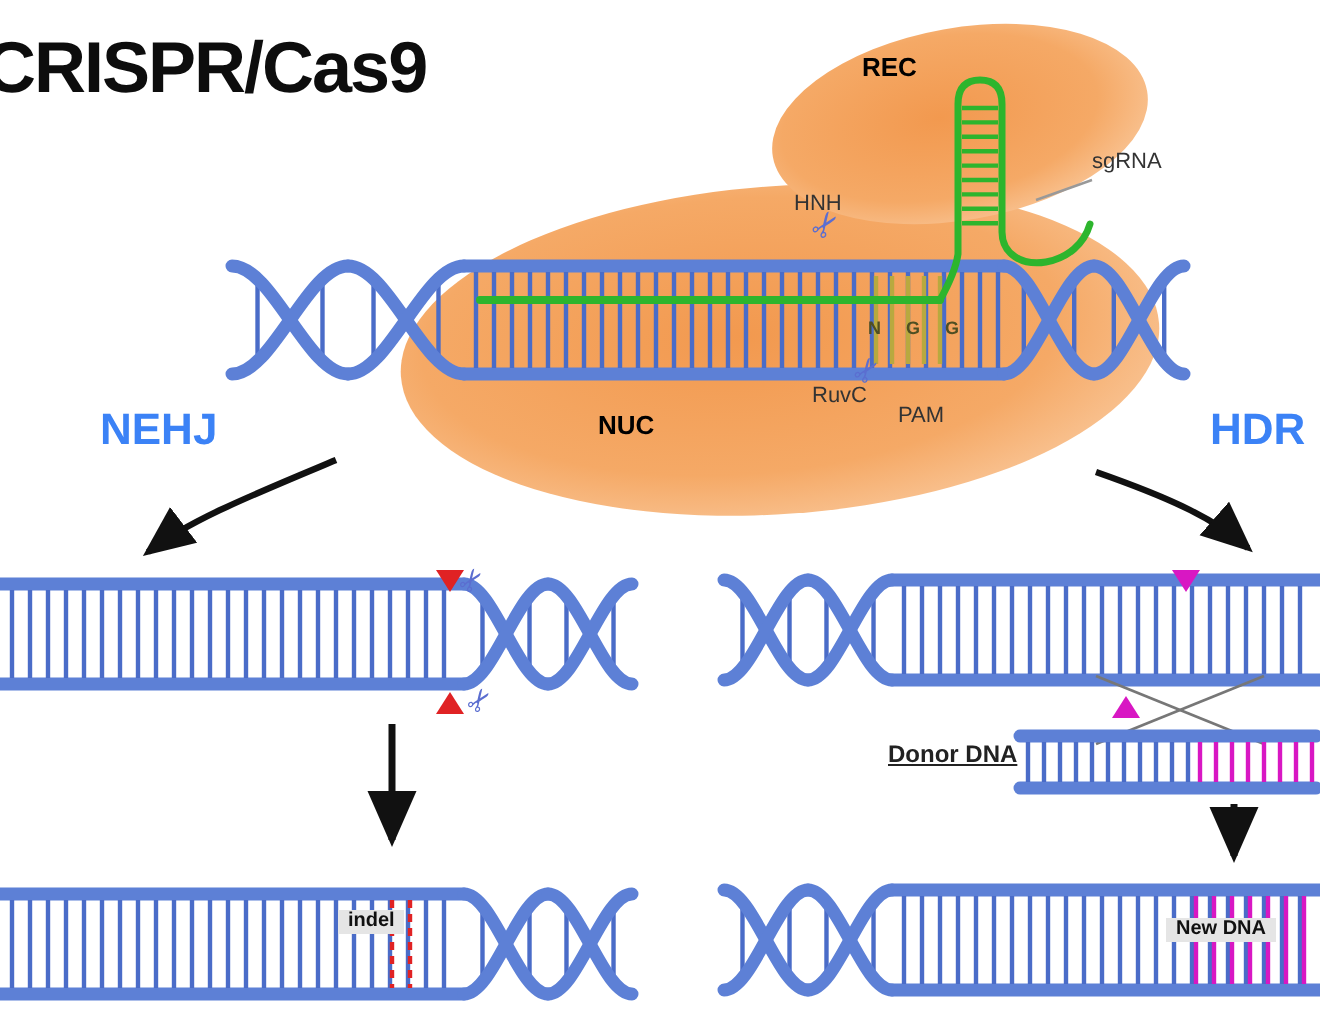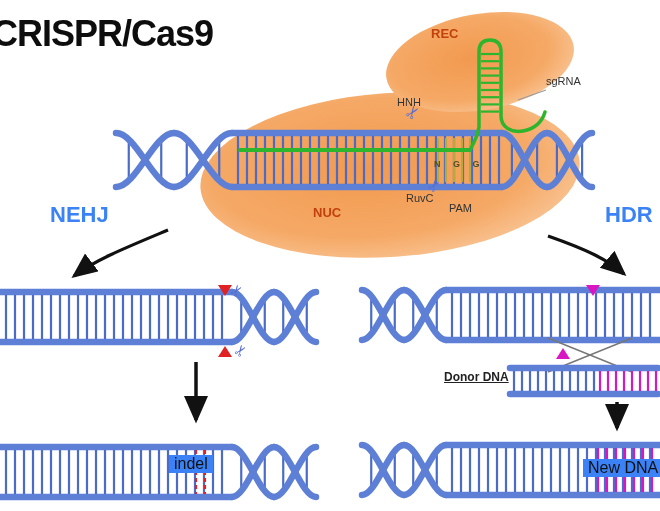--- a/index.html
+++ b/index.html
@@ -3,25 +3,25 @@
 <meta charset="utf-8">
 <style>
   html,body{margin:0;padding:0;background:#fff;}
   #stage{position:relative;width:660px;height:509px;background:#fff;overflow:hidden;
          font-family:"Liberation Sans",sans-serif;}
   #art{position:absolute;left:0;top:0;width:660px;height:511px;}
   .lbl{position:absolute;color:#222;white-space:nowrap;line-height:1;}
   .b{font-weight:bold;text-decoration:underline;}
   .title{font-size:36px;font-weight:bold;color:#0d0d0d;letter-spacing:-1px;}
   .small{font-size:11px;color:#333;}
-  .domlbl{font-size:13px;font-weight:bold;color:#c2410c;}
+  .domlbl{font-size:13px;font-weight:bold;color:#000000;}
   .pathlbl{font-size:22px;font-weight:bold;color:#3b82f6;}
   .repair{font-size:17px;font-weight:bold;color:#161616;}
   .ngg{font-size:9px;font-weight:bold;color:#4f4f23;letter-spacing:5px;}
-  .boxlbl{font-size:16px;font-weight:normal;color:#111;background:#3b82f6;padding:1px 5px;}
+  .boxlbl{font-size:10px;font-weight:bold;color:#111;background:#e5e5e5;padding:1px 5px;}
   .scissors{position:absolute;color:#5b6ed0;line-height:1;}
 </style>
 </head>
 <body>
 
 <div id="stage">
 
   <svg id="art" viewBox="0 0 660 511">
     <defs>
       <radialGradient id="blobg" cx="45%" cy="45%" r="70%">
@@ -345,21 +345,21 @@
           <line x1="634" y1="448" x2="634" y2="492" stroke="#d817c3" stroke-width="2.2"></line>
           <line x1="643" y1="448" x2="643" y2="492" stroke="#d817c3" stroke-width="2.2"></line>
           <line x1="652" y1="448" x2="652" y2="492" stroke="#d817c3" stroke-width="2.2"></line>
         </g>
     </g>
   </svg>
 
   <span class="lbl title" style="left:-8px;top:16px;">CRISPR/Cas9</span>
 
   <span class="lbl domlbl" style="left:431px;top:27px;">REC</span>
-  <span class="lbl domlbl" style="left:301px;top:206px;padding-left:12px;">NUC</span>
+  <span class="lbl domlbl" style="left:287px;top:206px;padding-left:12px;">NUC</span>
   <span class="lbl small" style="left:546px;top:76px;">sgRNA</span>
   <span class="lbl small" style="left:397px;top:97px;">HNH</span>
   <span class="lbl small" style="left:406px;top:193px;">RuvC</span>
   <span class="lbl small" style="left:449px;top:203px;">PAM</span>
   <span class="lbl ngg" style="left:434px;top:160px;">N G G</span>
 
   <span class="scissors" style="left:406px;top:104px;font-size:17px;transform:rotate(-55deg);">✂</span>
   <span class="scissors" style="left:428px;top:178px;font-size:16px;transform:rotate(-55deg);">✂</span>
   <span class="scissors" style="left:230px;top:283px;font-size:15px;transform:rotate(-55deg);">✂</span>
   <span class="scissors" style="left:234px;top:343px;font-size:15px;transform:rotate(-55deg);">✂</span>

